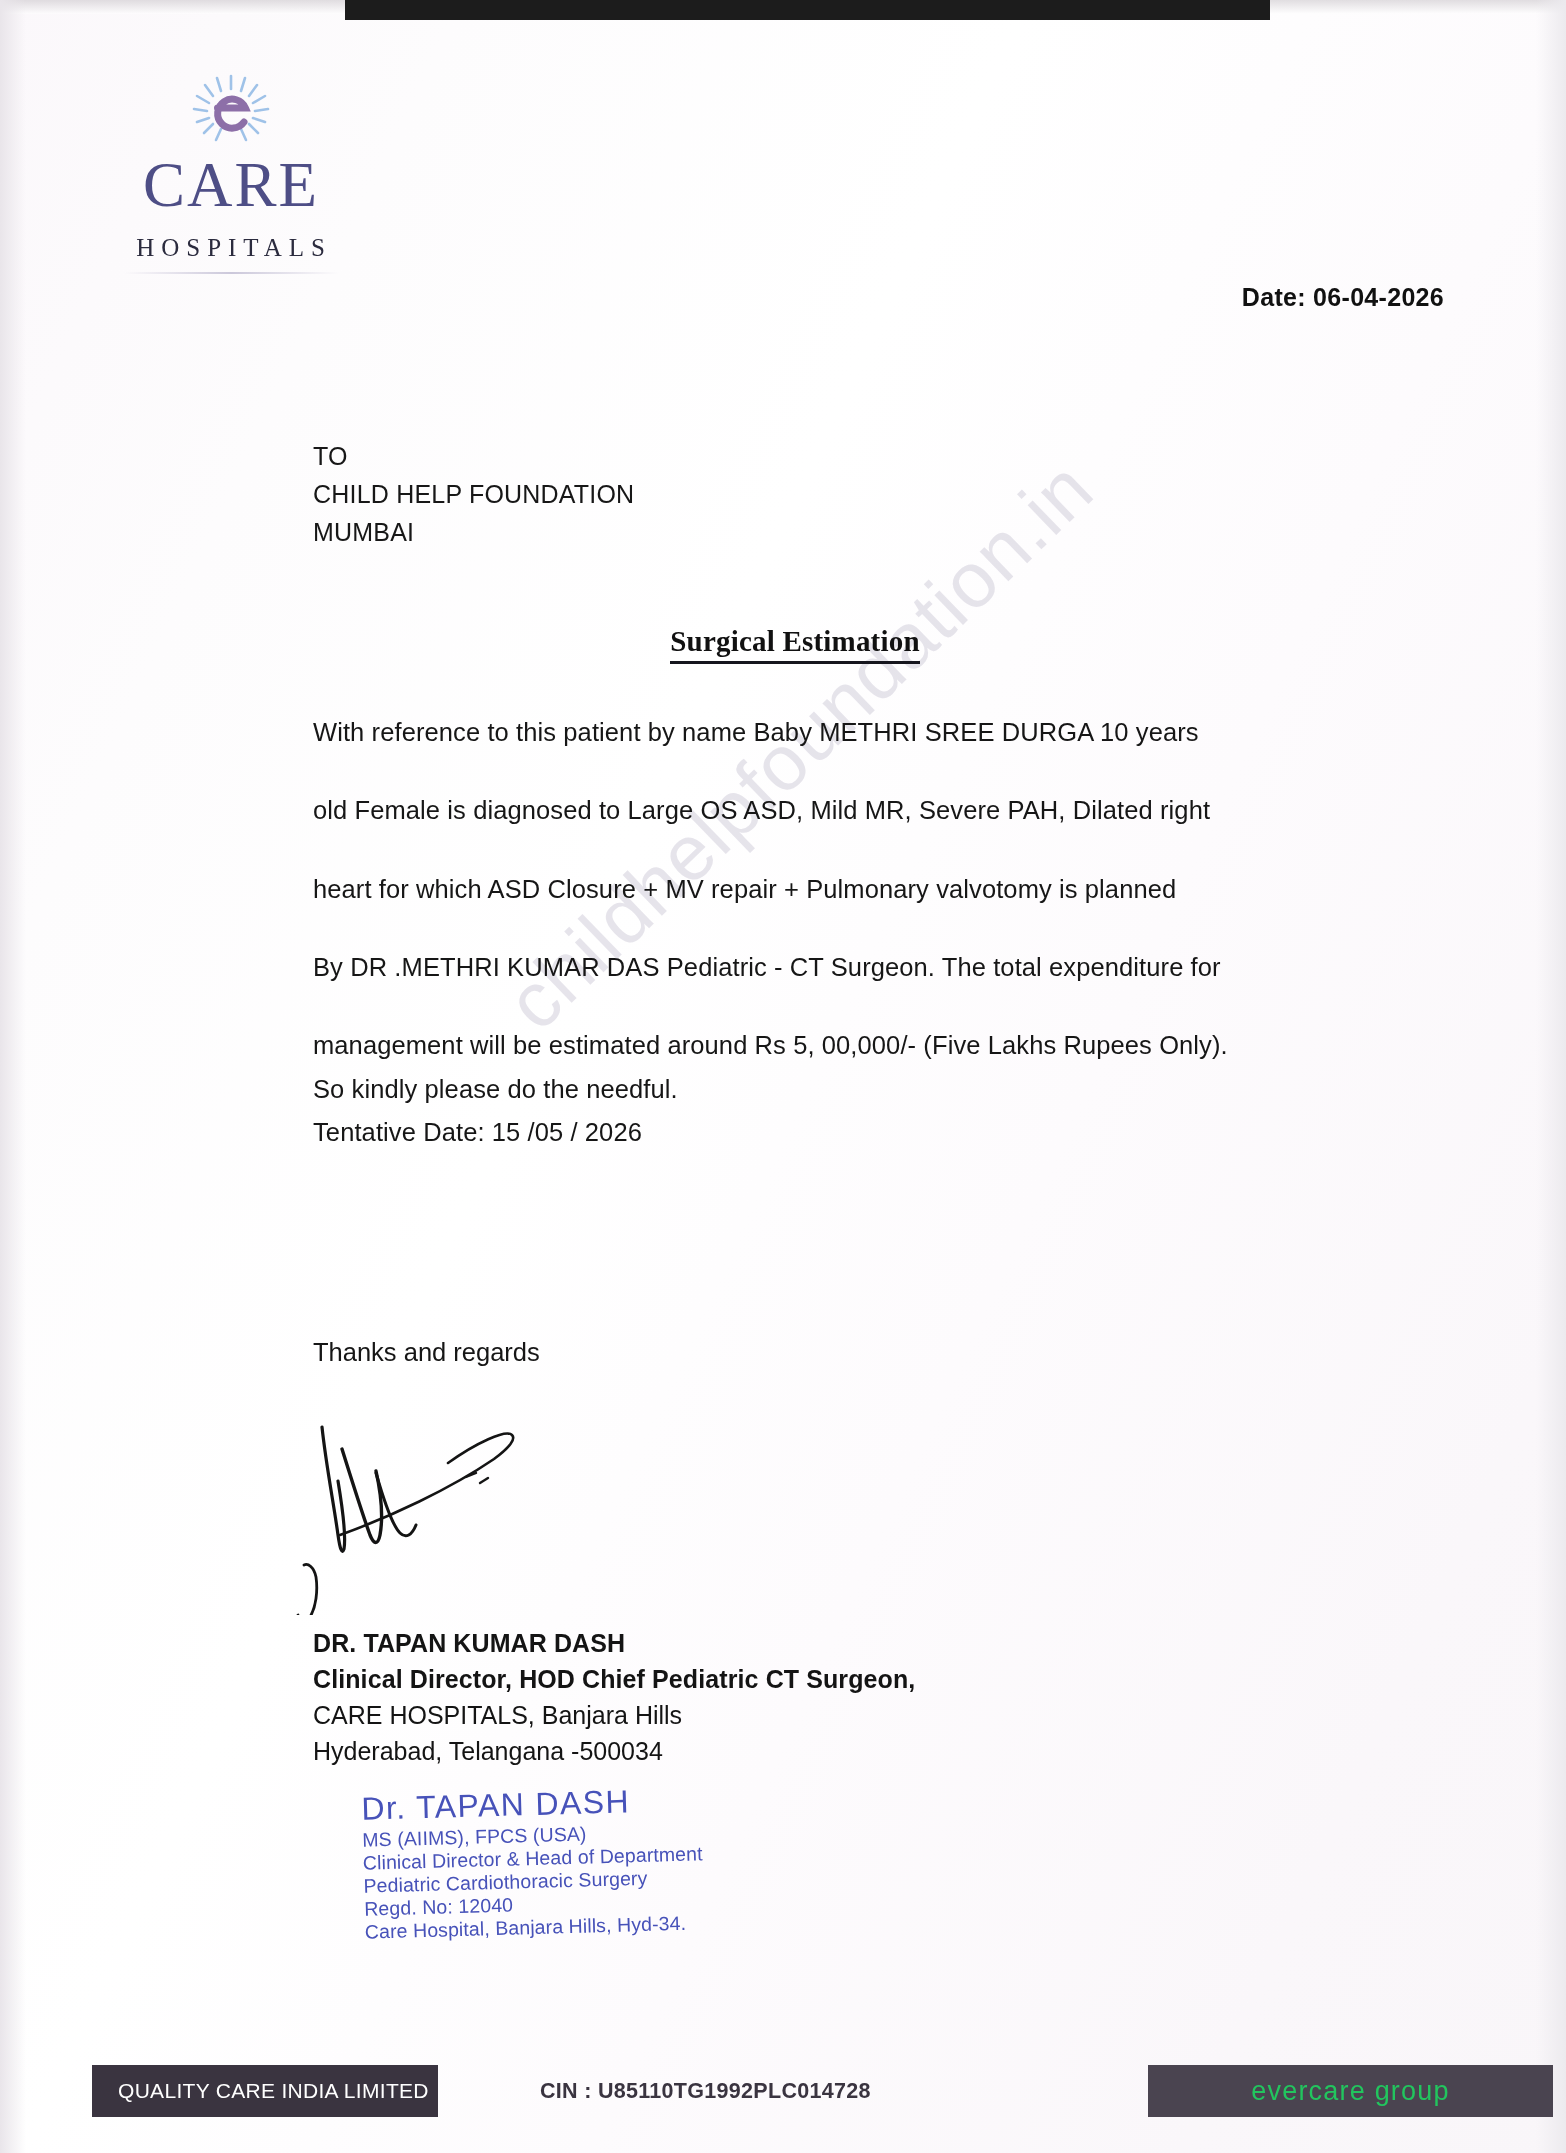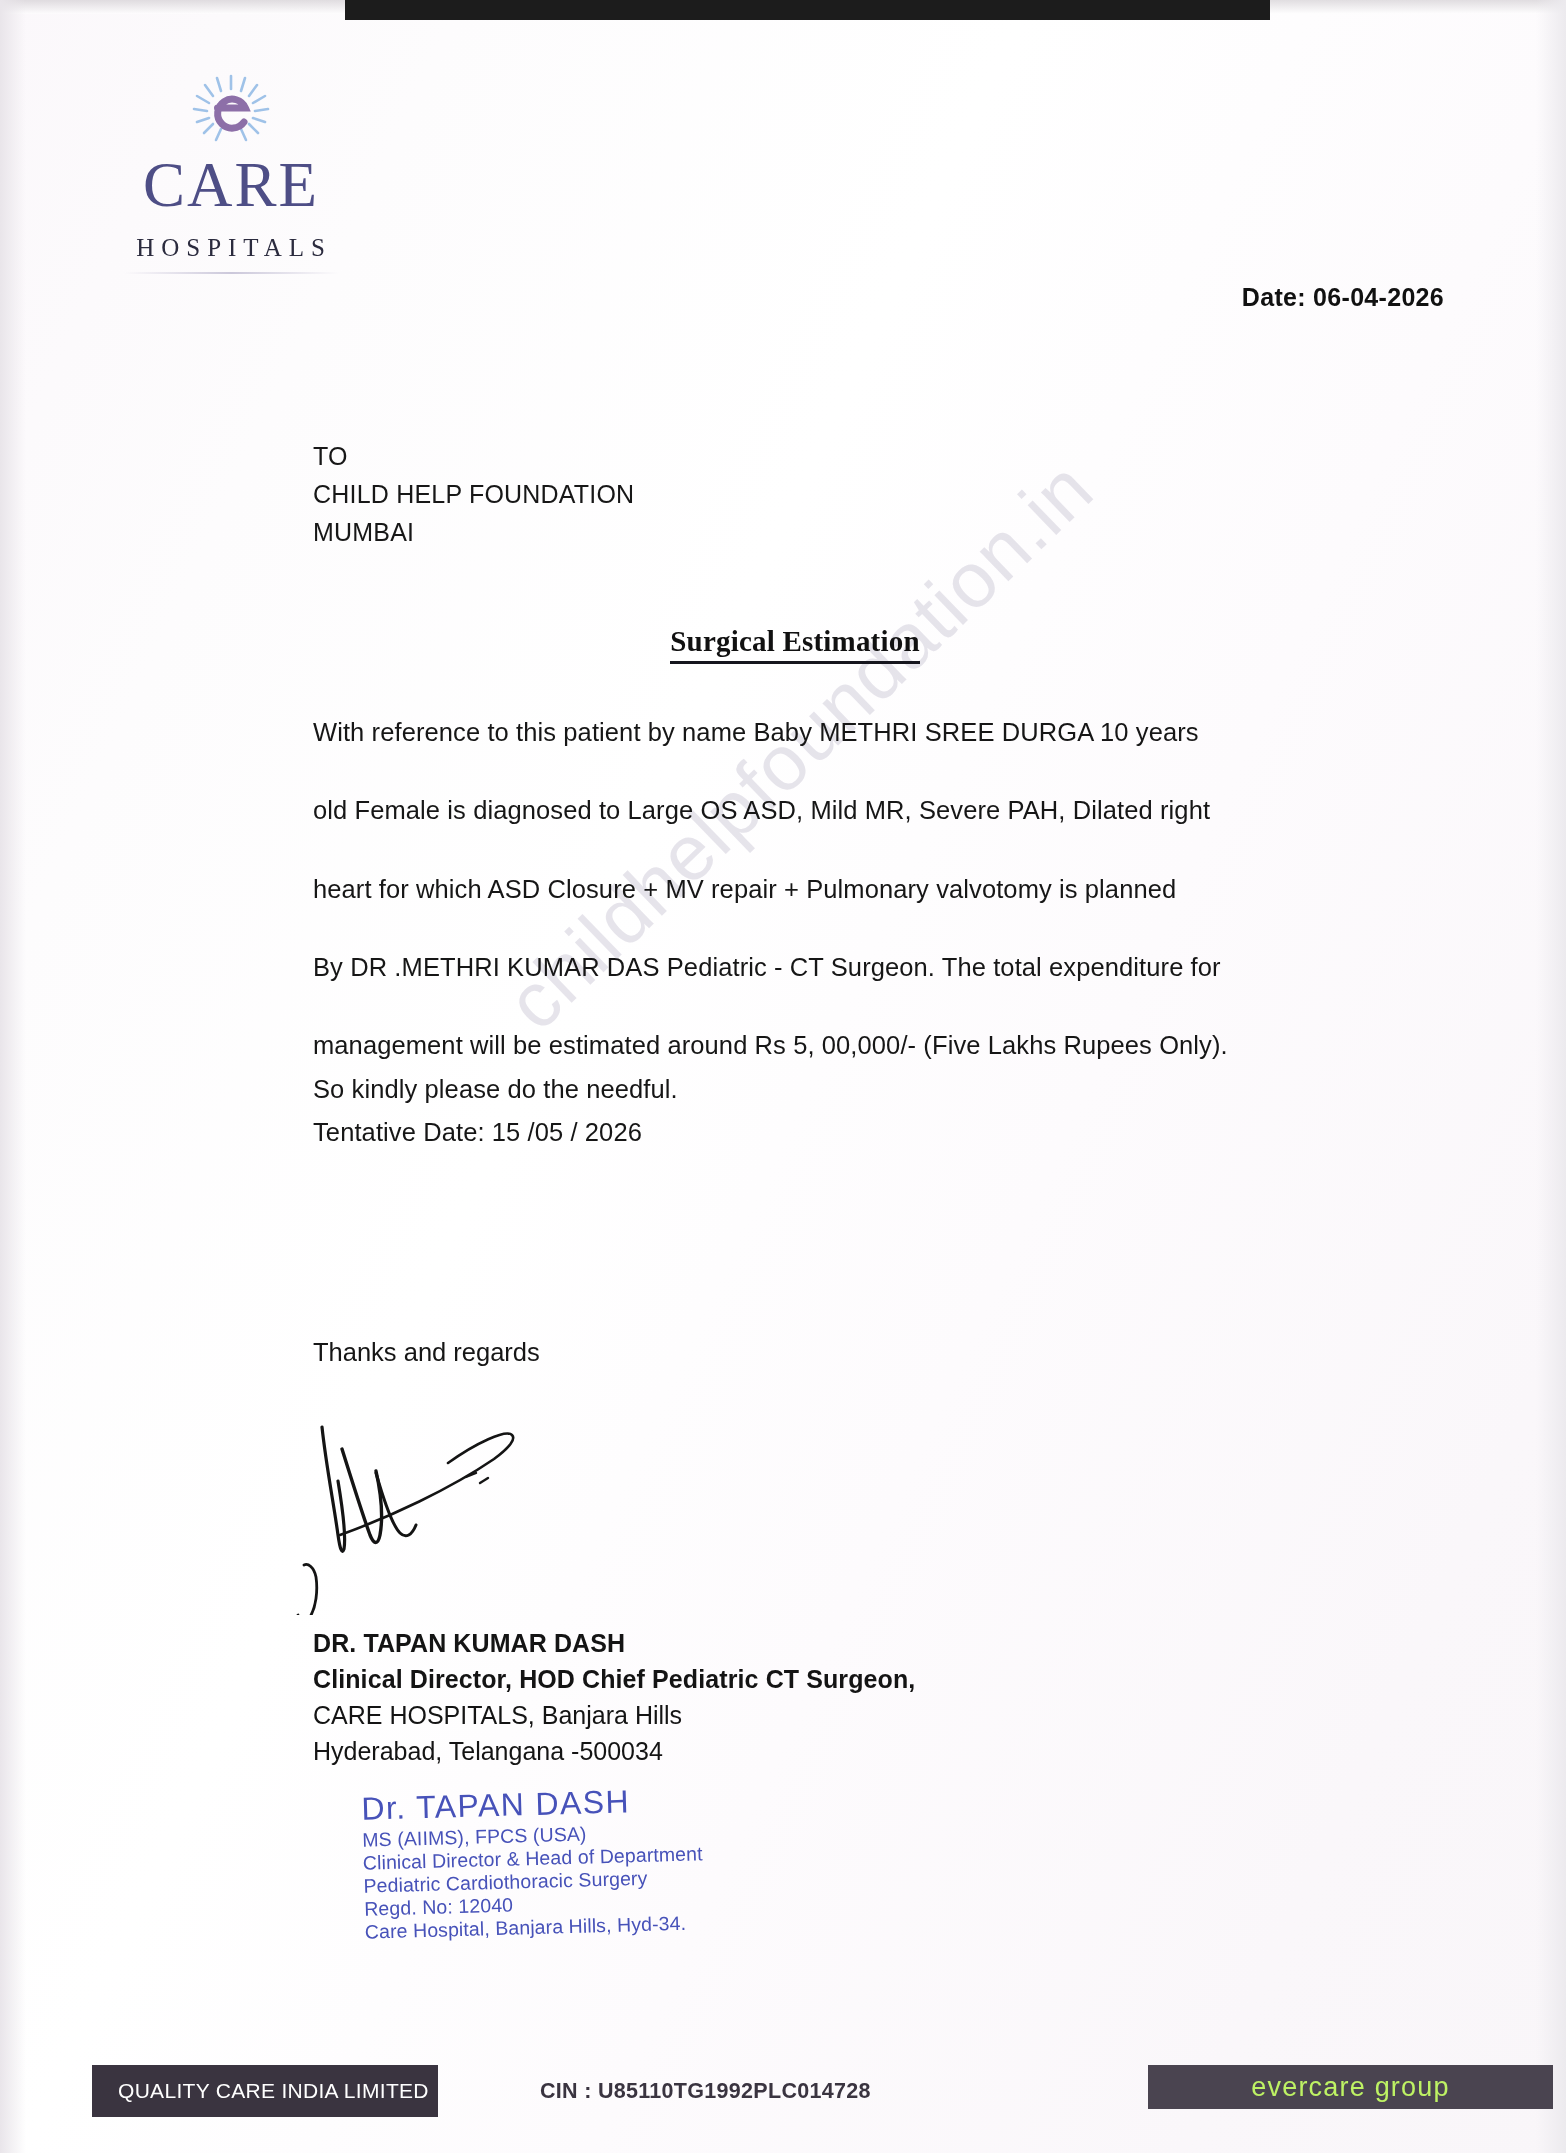--- a/index.html
+++ b/index.html
@@ -250,23 +250,23 @@
     font-size: 21.5px;
     font-weight: bold;
     color: #3a3440;
     letter-spacing: .3px;
   }
   .footer-right {
     position: absolute;
     left: 1148px;
     top: 0;
     width: 405px;
-    height: 44px;
+    height: 52px;
     background: #4a4450;
-    color: #bef264;
+    color: #22c55e;
     display: flex;
     align-items: center;
     justify-content: center;
     font-size: 27px;
     letter-spacing: 1.2px;
   }
 </style>
 </head>
 <body>
 

